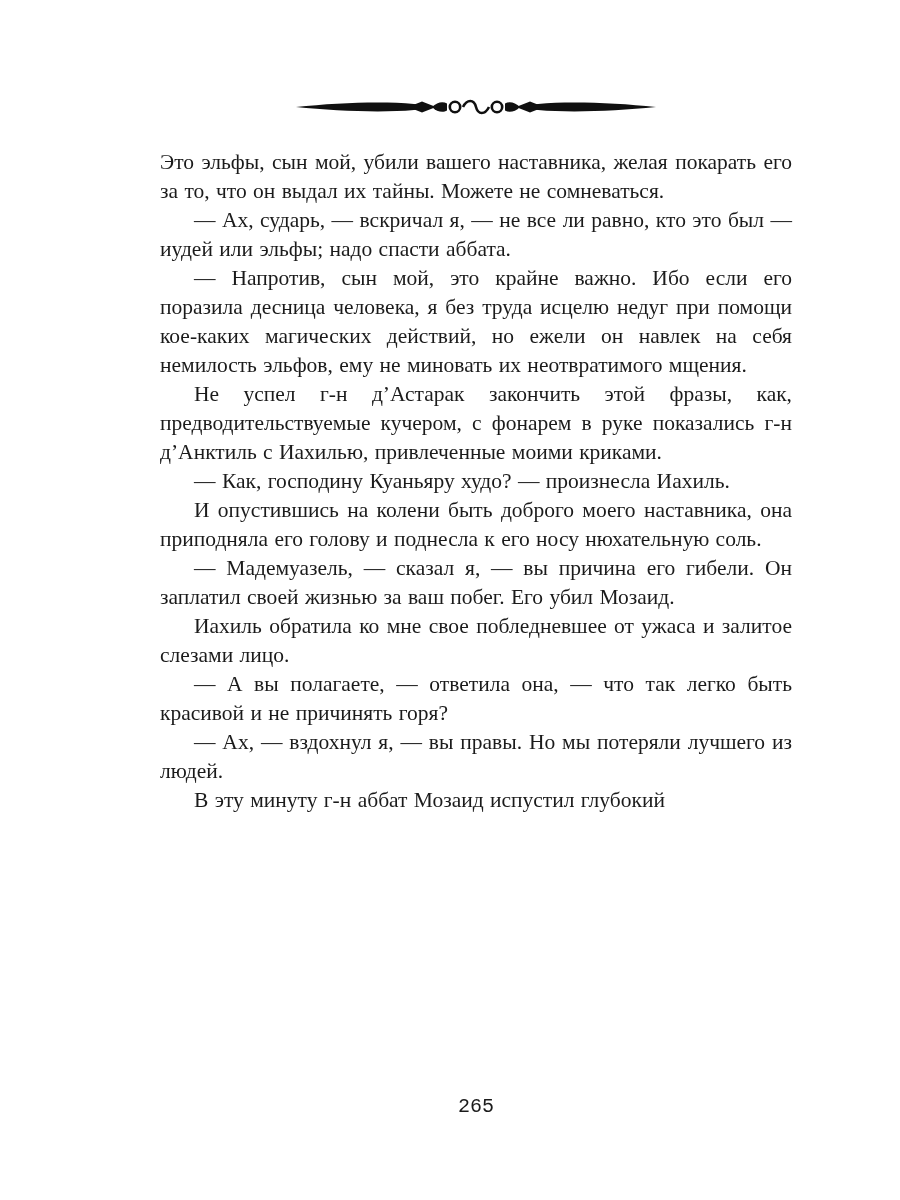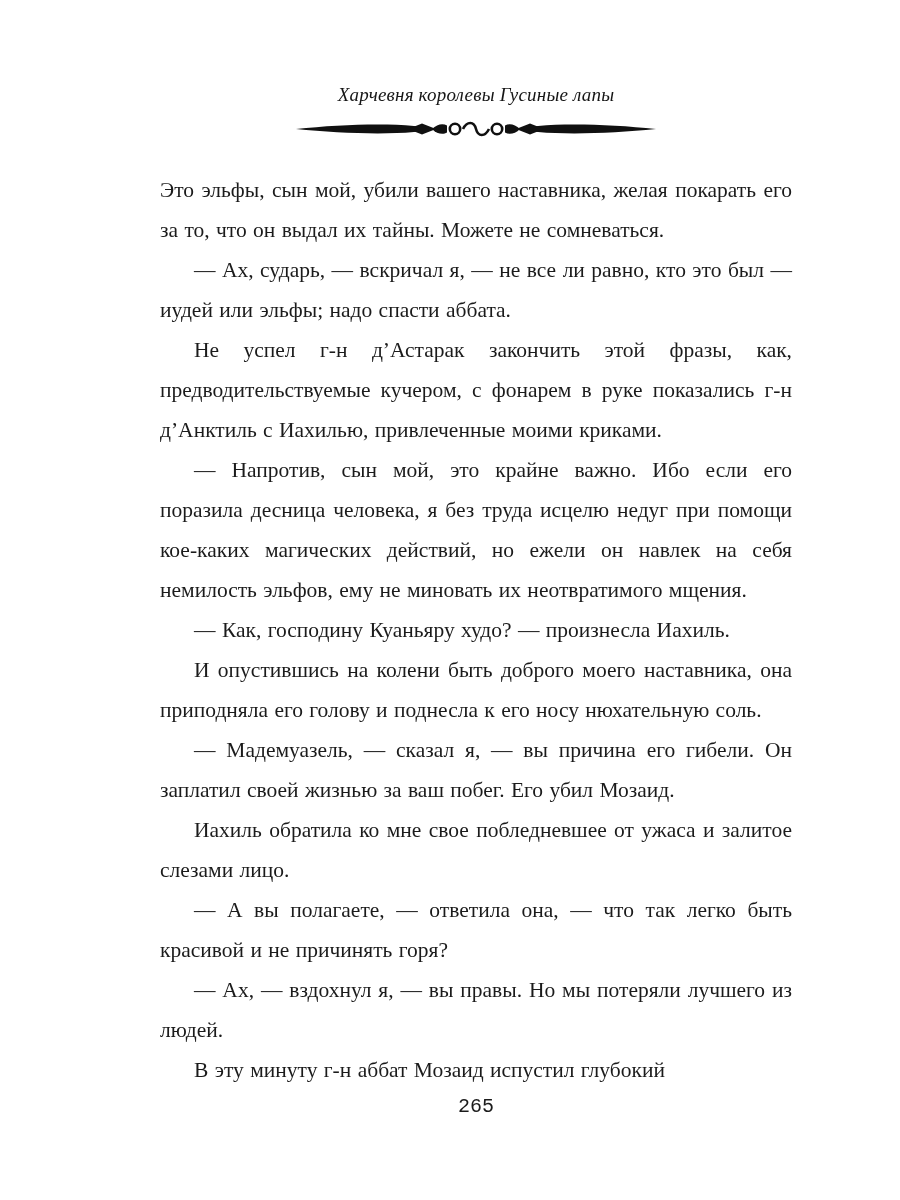--- a/index.html
+++ b/index.html
@@ -29,21 +29,21 @@
     color: #161616;
   }
   .ornament-wrap {
     display: flex;
     justify-content: center;
     margin-top: 9px;
   }
   .body-text {
     margin-top: 27px;
     font-size: 21.5px;
-    line-height: 40px;
+    line-height: 29px;
     text-align: justify;
     word-spacing: 1px;
   }
   .body-text p {
     margin: 0;
     text-indent: 34px;
   }
   .body-text p.continuation {
     text-indent: 0;
   }
@@ -56,43 +56,42 @@
     font-size: 20px;
     color: #1b1b1b;
     font-family: Liberation Mono, monospace;
   }
 </style>
 </head>
 <body>
 
 <div class="text-col">
 
-  <div class="running-header">Харчевня королевы Гусиные лапы</div>
 
   <div class="ornament-wrap">
     <svg width="360" height="28" viewBox="0 0 360 28" aria-hidden="true">
       <defs>
         <g id="halfFlourish">
           <path d="M0,14 C40,10 85,8 118,11 C124,11.6 129,12.5 132,14 C129,15.5 124,16.4 118,17 C85,20 40,18 0,14 Z"></path>
           <path d="M112,14 L126,8.5 L140,14 L126,19.5 Z"></path>
           <path d="M136,14 C141,9 147,8 151,10.5 L151,17.5 C147,20 141,19 136,14 Z"></path>
           <circle cx="159" cy="14" r="5.2" fill="none" stroke="#101010" stroke-width="2.6"></circle>
         </g>
       </defs>
       <use href="#halfFlourish" fill="#101010"></use>
       <use href="#halfFlourish" fill="#101010" transform="translate(360,0) scale(-1,1)"></use>
       <path d="M167,14 C171,6 178,6 180,14 C182,22 189,22 193,14" fill="none" stroke="#101010" stroke-width="2.6"></path>
     </svg>
   </div>
 
   <div class="body-text">
     <p class="continuation">Это эльфы, сын мой, убили вашего наставника, желая покарать его за то, что он выдал их тайны. Можете не сомневаться.</p>
     <p>— Ах, сударь, — вскричал я, — не все ли равно, кто это был — иудей или эльфы; надо спасти аббата.</p>
+    <p>— Напротив, сын мой, это крайне важно. Ибо если его поразила десница человека, я без труда исцелю недуг при помощи кое-каких магических действий, но ежели он навлек на себя немилость эльфов, ему не миновать их неотвратимого мщения.</p>
     <p>Не успел г-н д’Астарак закончить этой фразы, как, предводительствуемые кучером, с фонарем в руке показались г-н д’Анктиль с Иахилью, привлеченные моими криками.</p>
-    <p>— Напротив, сын мой, это крайне важно. Ибо если его поразила десница человека, я без труда исцелю недуг при помощи кое-каких магических действий, но ежели он навлек на себя немилость эльфов, ему не миновать их неотвратимого мщения.</p>
     <p>— Как, господину Куаньяру худо? — произнесла Иахиль.</p>
     <p>И опустившись на колени быть доброго моего наставника, она приподняла его голову и поднесла к его носу нюхательную соль.</p>
     <p>— Мадемуазель, — сказал я, — вы причина его гибели. Он заплатил своей жизнью за ваш побег. Его убил Мозаид.</p>
     <p>Иахиль обратила ко мне свое побледневшее от ужаса и залитое слезами лицо.</p>
     <p>— А вы полагаете, — ответила она, — что так легко быть красивой и не причинять горя?</p>
     <p>— Ах, — вздохнул я, — вы правы. Но мы потеряли лучшего из людей.</p>
     <p>В эту минуту г-н аббат Мозаид испустил глубокий</p>
   </div>
 
 </div>

